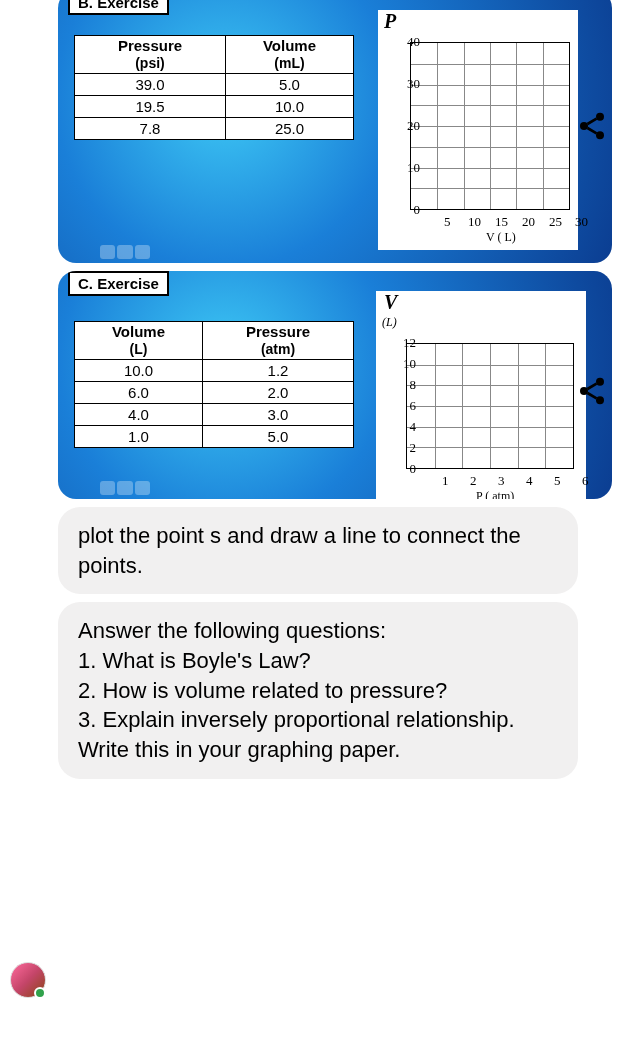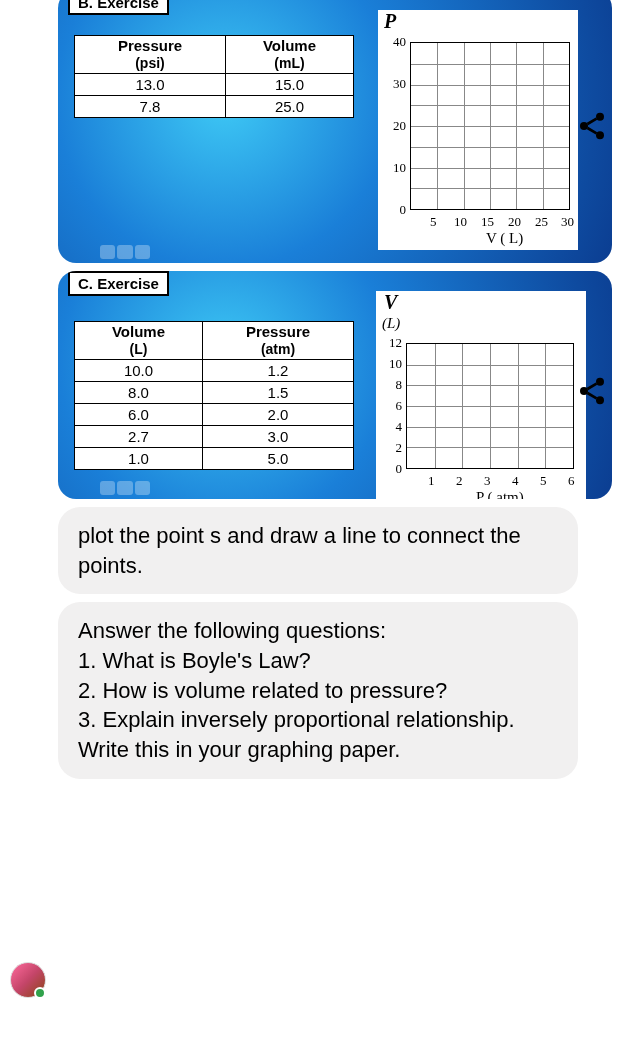--- a/index.html
+++ b/index.html
@@ -49,21 +49,21 @@
   .axis-label {
     position: absolute;
     font-weight: bold;
     font-style: italic;
     font-size: 20px;
     font-family: 'Times New Roman', serif;
     color: #000;
   }
   .small-label {
     position: absolute;
-    font-size: 15px;
+    font-size: 12px;
     font-family: 'Times New Roman', serif;
     color: #000;
   }
   .grid-wrap {
     position: absolute;
     background: #fff;
   }
   .grid-b { top: 20px; left: 320px; width: 200px; height: 240px; }
   .grid-c { top: 20px; left: 318px; width: 210px; height: 230px; }
   .grid {
@@ -74,20 +74,21 @@
   .grid-cells-c { top: 52px; left: 30px; width: 168px; height: 126px; }
   .gline-h, .gline-v { position: absolute; background: #888; }
   .gline-h { left:0; right:0; height:1px; }
   .gline-v { top:0; bottom:0; width:1px; }
   .tick {
     position: absolute;
     font-size: 13px;
     font-family: 'Times New Roman', serif;
     color: #000;
     text-align: right;
+    margin-left: 14px;
   }
   .share-icon {
     position: absolute;
     right: 12px;
     width: 32px; height: 32px;
     fill: #000;
   }
   .share-b { top: 110px; }
   .share-c { top: 375px; }
   .bubble {
@@ -134,22 +135,26 @@
       <tbody>
           <tr>
         <th>
               <div class="th-inner"><span>Pressure</span><br><span class="sub">(psi)</span></div>
             </th>
         <th>
               <div class="th-inner"><span>Volume</span><br><span class="sub">(mL)</span></div>
             </th>
       </tr>
       <tr>
-            <td>13.0</td>
-            <td>15.0</td>
+            <td>39.0</td>
+            <td>5.0</td>
+          </tr>
+      <tr>
+            <td>19.5</td>
+            <td>10.0</td>
           </tr>
       <tr>
             <td>7.8</td>
             <td>25.0</td>
           </tr>
     </tbody>
       </table>
     <div class="grid-wrap grid-b">
       <div class="axis-label" style="top:0; left:6px;">P</div>
       <div class="grid grid-cells-b">
@@ -196,29 +201,25 @@
             </th>
         <th>
               <div class="th-inner"><span>Pressure</span><br><span class="sub">(atm)</span></div>
             </th>
       </tr>
       <tr>
             <td>10.0</td>
             <td>1.2</td>
           </tr>
       <tr>
-            <td>8.0</td>
-            <td>1.5</td>
-          </tr>
-      <tr>
             <td>6.0</td>
             <td>2.0</td>
           </tr>
       <tr>
-            <td>2.7</td>
+            <td>4.0</td>
             <td>3.0</td>
           </tr>
       <tr>
             <td>1.0</td>
             <td>5.0</td>
           </tr>
     </tbody>
       </table>
     <div class="grid-wrap grid-c">
       <div class="axis-label" style="top:0; left:8px;">V</div>

